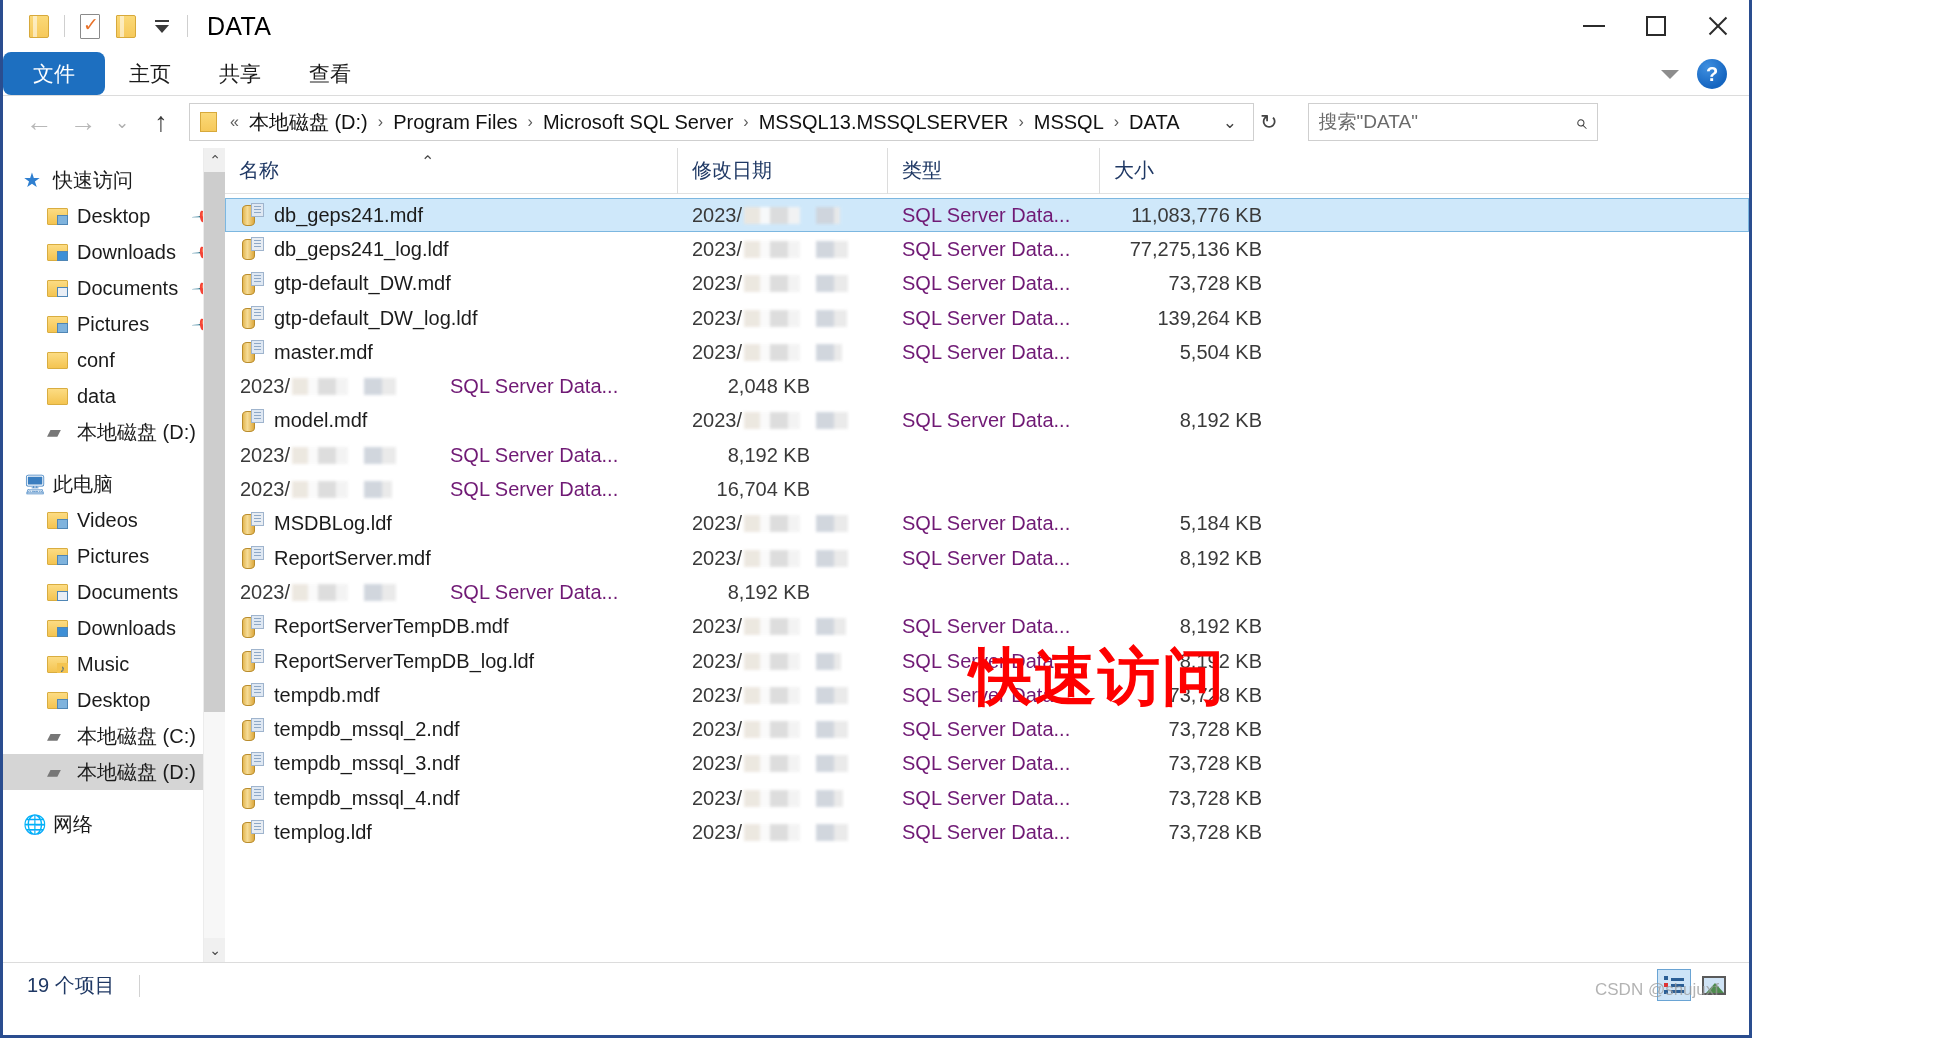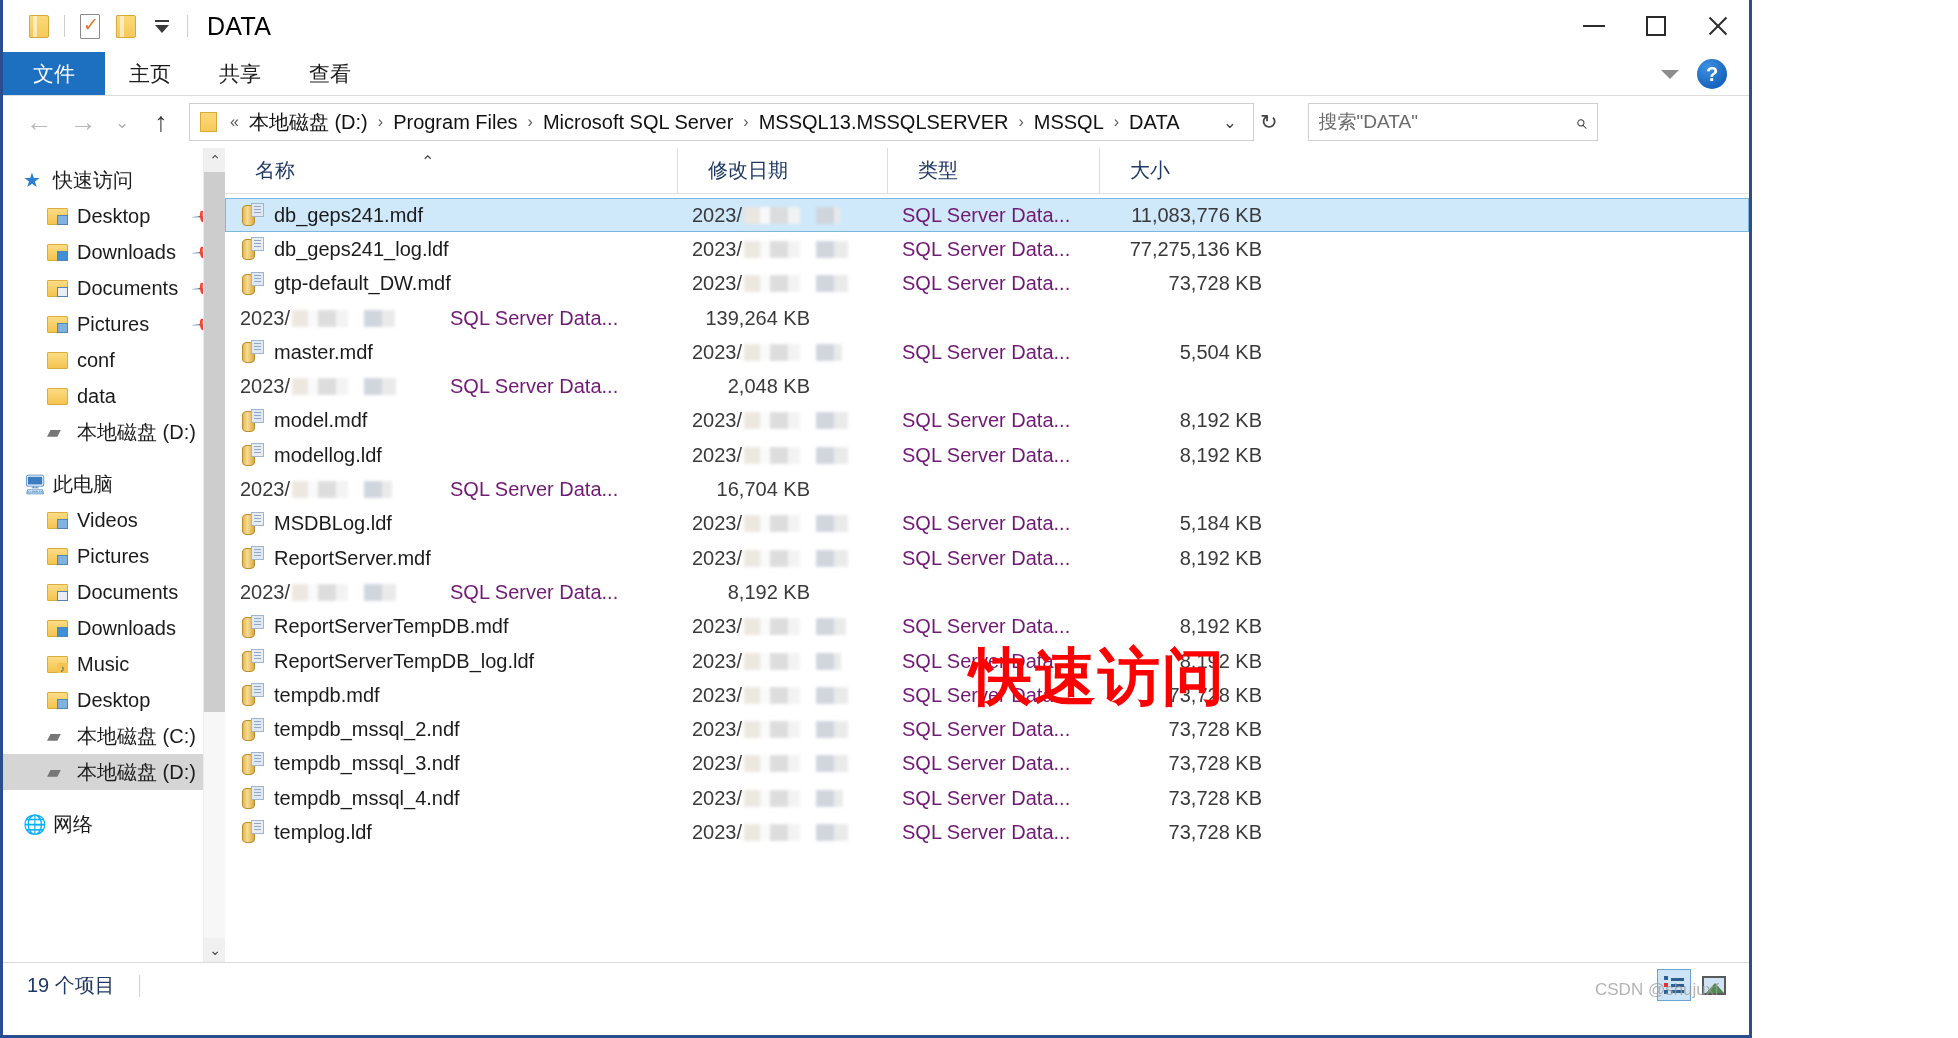--- a/index.html
+++ b/index.html
@@ -59,21 +59,21 @@
   .wc-x::before { transform: rotate(45deg); }
   .wc-x::after { transform: rotate(-45deg); }
 
   
   .ribbon {
     position: relative; height: 44px; background: #ffffff;
     display: flex; align-items: stretch; border-bottom: 1px solid #dcdcdc;
   }
   .tab {
     display: flex; align-items: center; justify-content: center;
-    padding: 0 24px; font-size: 21px; color: #1b1b1b; cursor: default;
+    padding: 0 24px; font-size: 21px; color: #1b1b1b; cursor: default; border-radius: 8px;
   }
   .tab.file {
     background: #1d6fc0; color: #ffffff; padding: 0 30px; font-size: 21px;
   }
   .ribbon-right { position: absolute; right: 10px; top: 0; height: 44px; display:flex; align-items:center; gap: 18px; }
   .chev-dn {
     width: 0; height: 0; border-left: 9px solid transparent;
     border-right: 9px solid transparent; border-top: 9px solid #8d8d8d;
   }
   .help-btn {
@@ -167,21 +167,21 @@
     position:absolute; left:0; top: 24px; width: 22px; height: 540px; background: #cdcdcd;
   }
 
   
   .filepane { flex: 1; background:#fff; position: relative; overflow: hidden; }
   .colheader {
     display:flex; height: 46px; align-items:center; border-bottom: 1px solid #e2e2e2;
     position: relative;
   }
   .col {
-    font-size: 20px; color: #1f3864; padding-left: 30px; height: 46px;
+    font-size: 20px; color: #1f3864; padding-left: 14px; height: 46px;
     display:flex; align-items:center; position: relative;
   }
   .col + .col { border-left: 1px solid #dcdcdc; }
   .col.name  { width: 452px; }
   .col.date  { width: 210px; }
   .col.type  { width: 212px; }
   .col.size  { width: 170px; }
   .sortcaret {
     position:absolute; left: 196px; top: 4px; font-size: 16px; color:#4a4a4a;
   }
@@ -546,20 +546,27 @@
               <span>gtp-default_DW.mdf</span>
             </div>
             <div class="cell date">
               <span>2023/</span>
               <span class="redact" style="width: 108px;"></span>
             </div>
             <div class="cell type">SQL Server Data...</div>
             <div class="cell size">73,728 KB</div>
           </div>
           <div class="row">
+            <div class="cell name">
+              <span class="sqlico ldf">
+                <span class="cyl"></span>
+                <span class="pg"></span>
+              </span>
+              <span>gtp-default_DW_log.ldf</span>
+            </div>
             <div class="cell date">
               <span>2023/</span>
               <span class="redact" style="width: 103px;"></span>
             </div>
             <div class="cell type">SQL Server Data...</div>
             <div class="cell size">139,264 KB</div>
           </div>
           <div class="row">
             <div class="cell name">
               <span class="sqlico">
@@ -592,27 +599,20 @@
               <span>model.mdf</span>
             </div>
             <div class="cell date">
               <span>2023/</span>
               <span class="redact" style="width: 110px;"></span>
             </div>
             <div class="cell type">SQL Server Data...</div>
             <div class="cell size">8,192 KB</div>
           </div>
           <div class="row">
-            <div class="cell name">
-              <span class="sqlico ldf">
-                <span class="cyl"></span>
-                <span class="pg"></span>
-              </span>
-              <span>modellog.ldf</span>
-            </div>
             <div class="cell date">
               <span>2023/</span>
               <span class="redact" style="width: 105px;"></span>
             </div>
             <div class="cell type">SQL Server Data...</div>
             <div class="cell size">8,192 KB</div>
           </div>
           <div class="row">
             <div class="cell date">
               <span>2023/</span>

